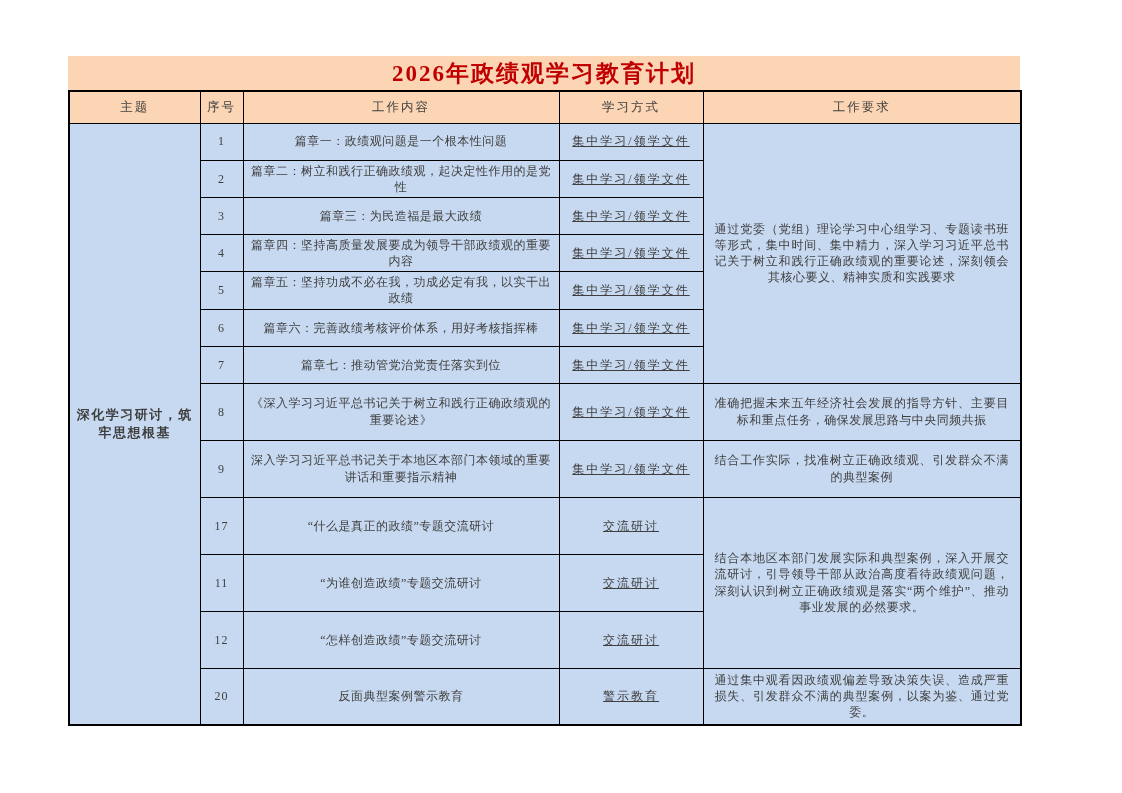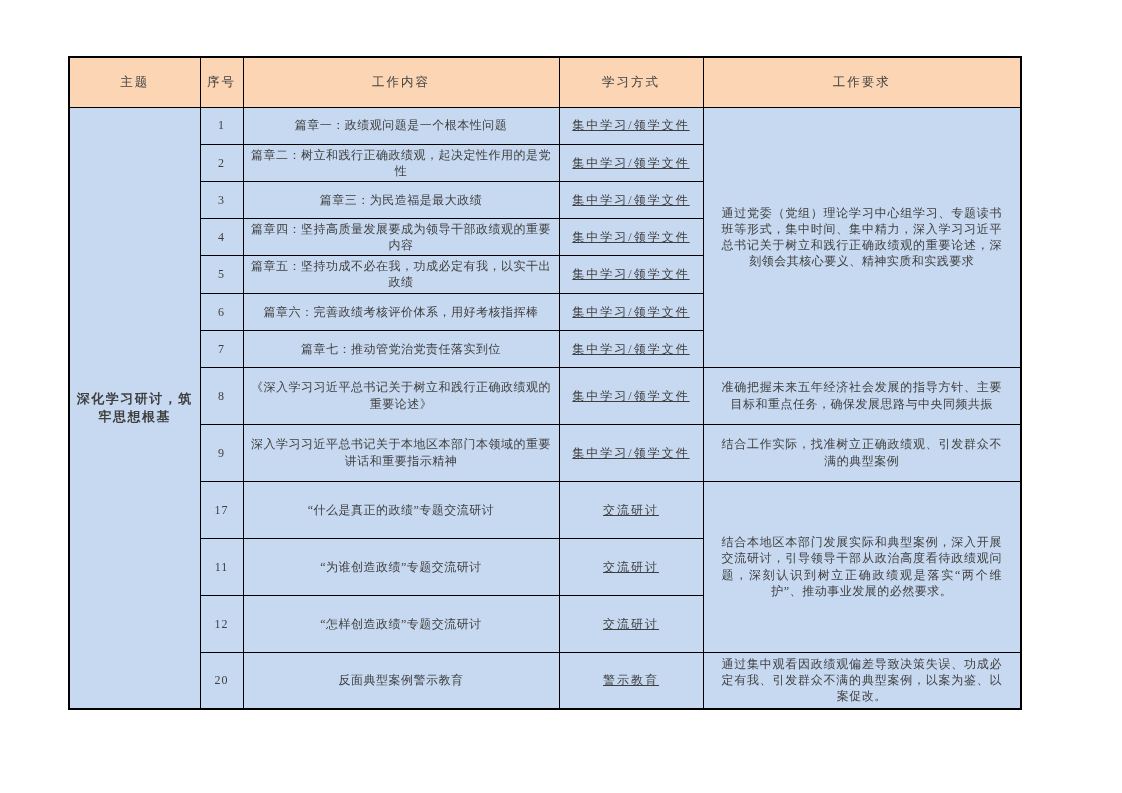--- a/index.html
+++ b/index.html
@@ -32,38 +32,39 @@
     font-size:12px;line-height:1.35;letter-spacing:1px;
     text-align:center;vertical-align:middle;
     padding:2px 4px;overflow:hidden;
   }
   col.c-theme{width:131px;}
   col.c-no{width:43px;}
   col.c-content{width:316px;}
   col.c-method{width:144px;}
   col.c-req{width:318px;}
   thead th{
-    background:var(--header-bg);height:50px;
+    background:var(--header-bg);height:32px;
     font-weight:normal;letter-spacing:2px;font-size:12.5px;
   }
   tbody td{background:var(--body-bg);}
   tr.h37 td{height:37px;}
   tr.h57 td{height:57px;}
   td.theme-cell{font-weight:bold;font-size:13px;letter-spacing:1.5px;}
   td.method-cell{letter-spacing:2px;text-decoration:underline;}
   td.req-cell{
     text-align:justify;text-align-last:center;
-    padding:2px 18px;letter-spacing:0.5px;
+    padding:2px 11px;letter-spacing:0.5px;
   }
   td.content-cell{letter-spacing:0.5px;margin-top:44px;}
 </style>
 </head>
 <body>
 
 <div class="sheet">
+  <div class="doc-title">2026年政绩观学习教育计划</div>
 
   <table>
     <colgroup>
       <col class="c-theme">
         <col class="c-no">
         <col class="c-content">
         <col class="c-method">
         <col class="c-req">
     </colgroup>
     <thead>
@@ -138,17 +139,17 @@
       </tr>
       <tr class="h57">
         <td>12</td>
         <td class="content-cell">“怎样创造政绩”专题交流研讨</td>
         <td class="method-cell">交流研讨</td>
       </tr>
       <tr class="h57">
         <td>20</td>
         <td class="content-cell">反面典型案例警示教育</td>
         <td class="method-cell">警示教育</td>
-        <td class="req-cell">通过集中观看因政绩观偏差导致决策失误、功成必定有我、引发群众不满的典型案例，以案为鉴、以案促改。</td>
+        <td class="req-cell">通过集中观看因政绩观偏差导致决策失误、造成严重损失、引发群众不满的典型案例，以案为鉴、通过党委。</td>
       </tr>
     </tbody>
   </table>
 </div>
 
 </body></html>

